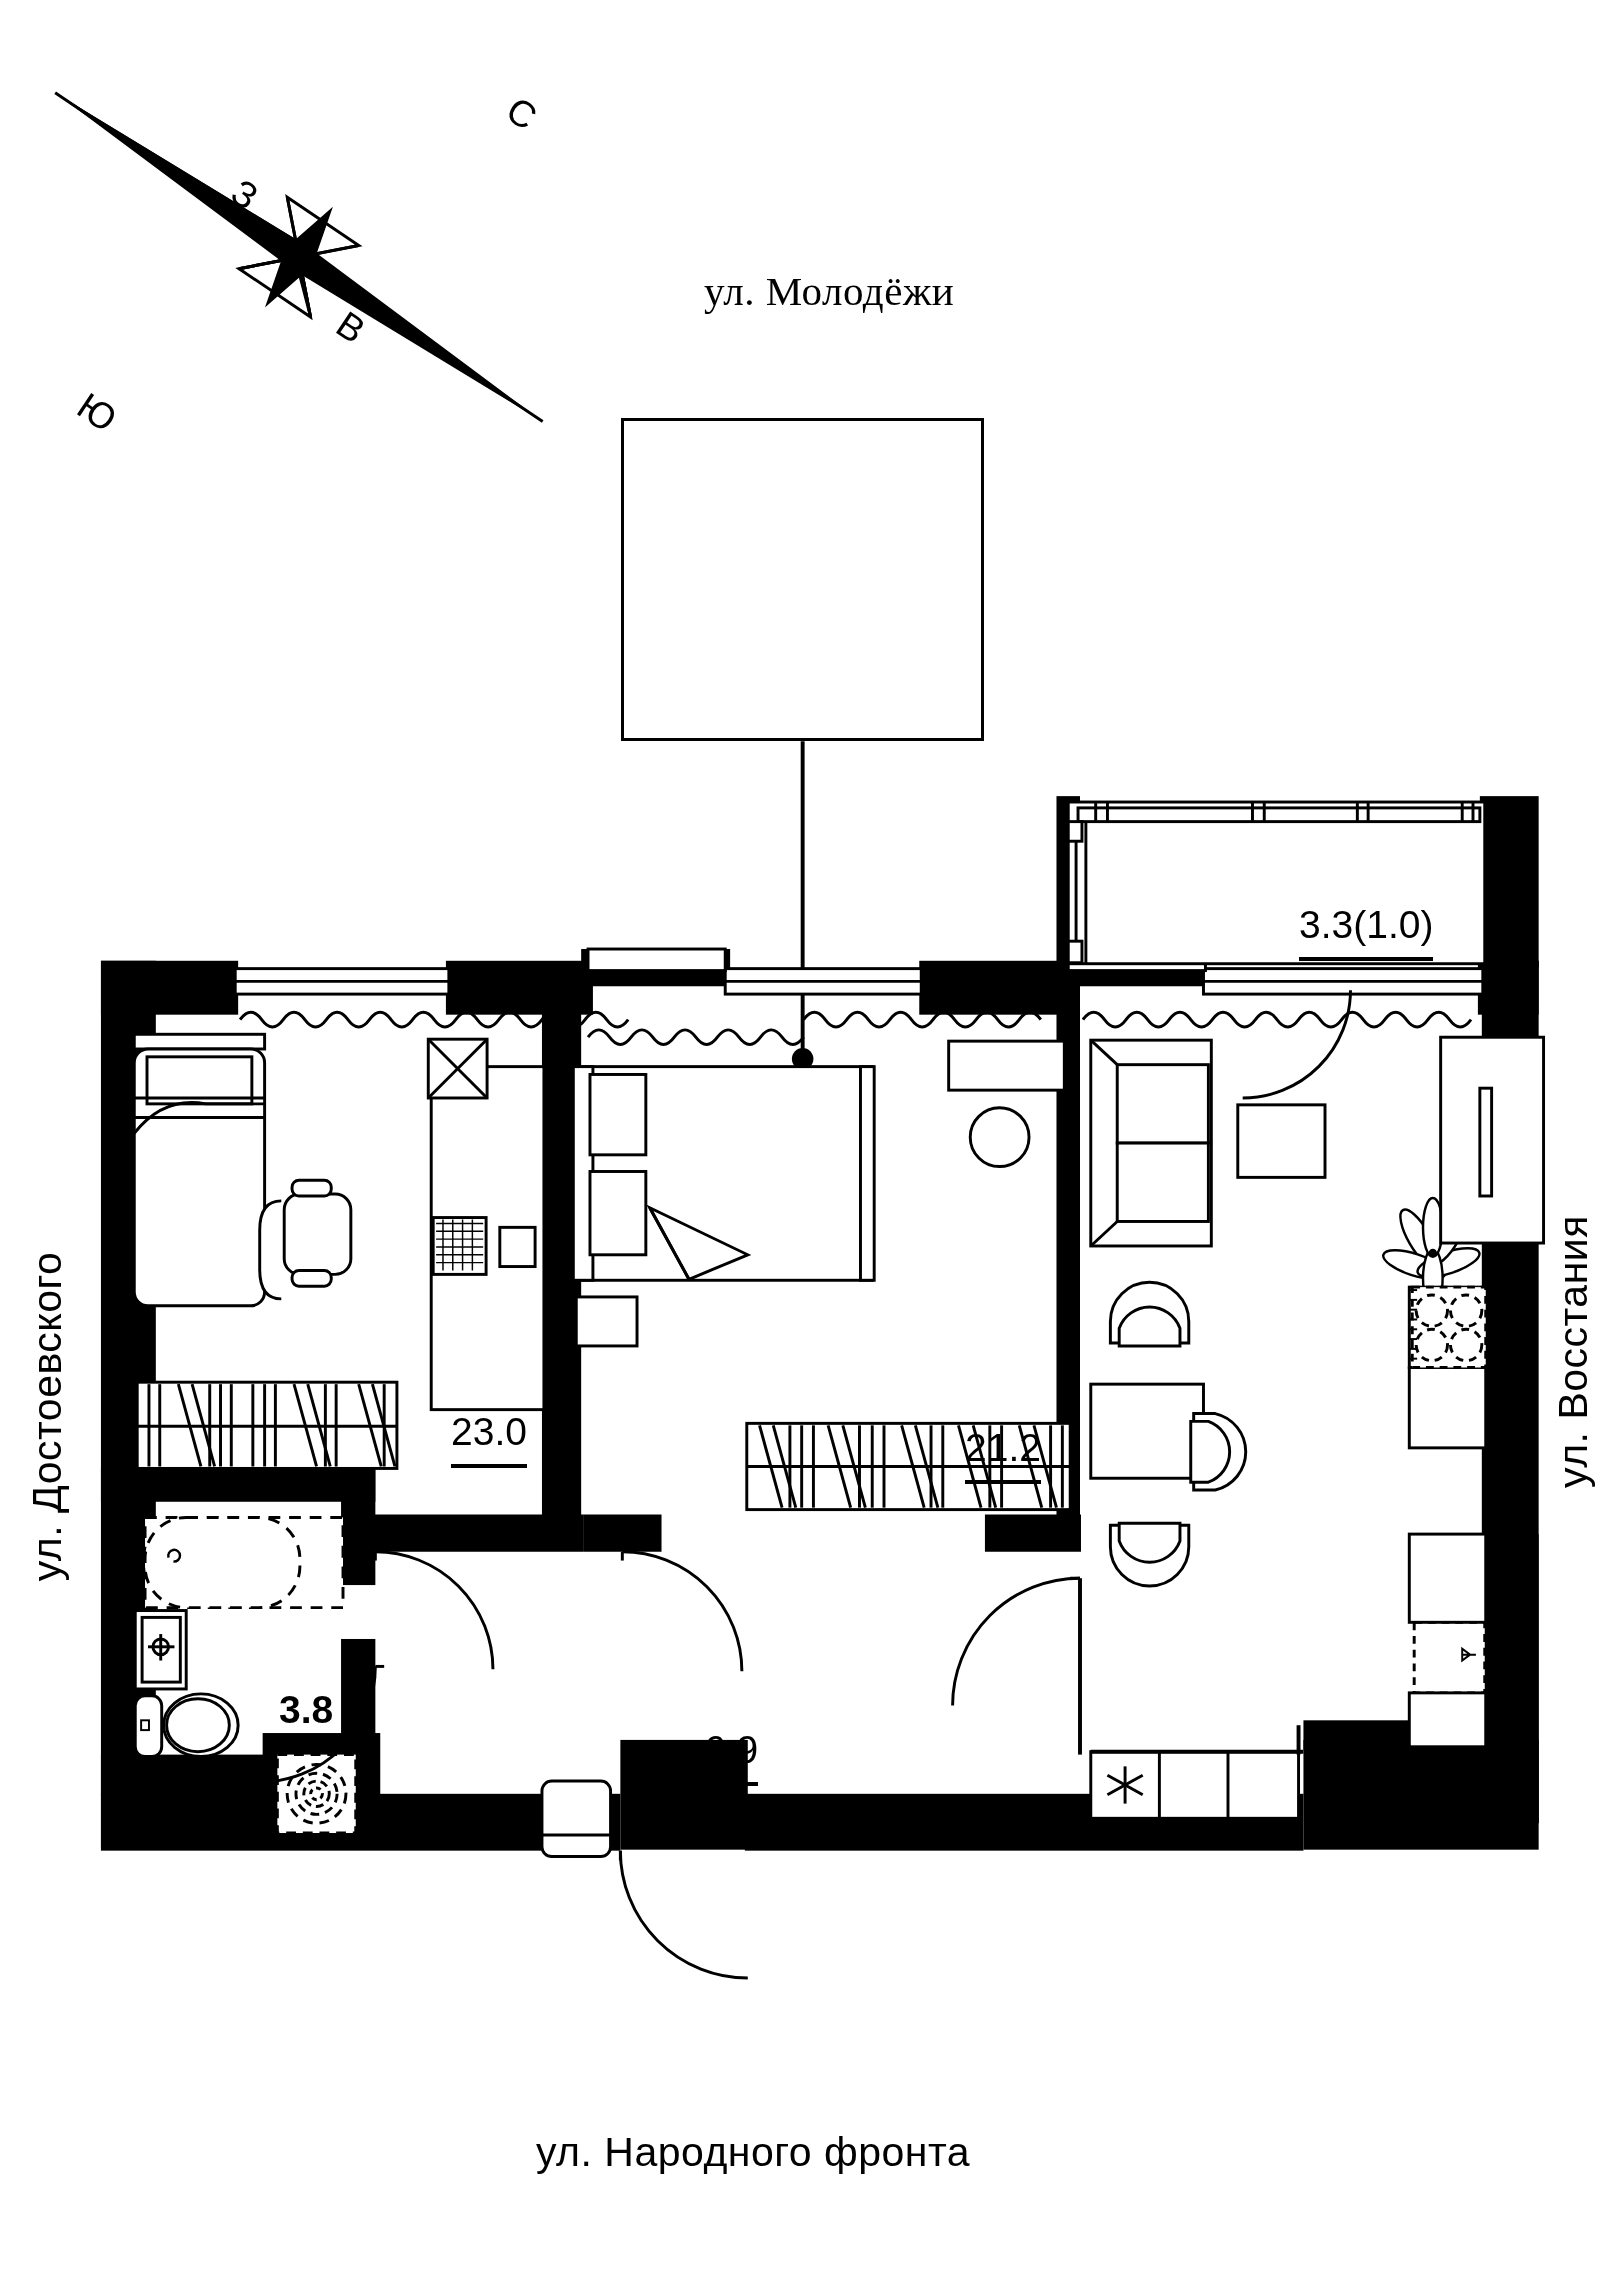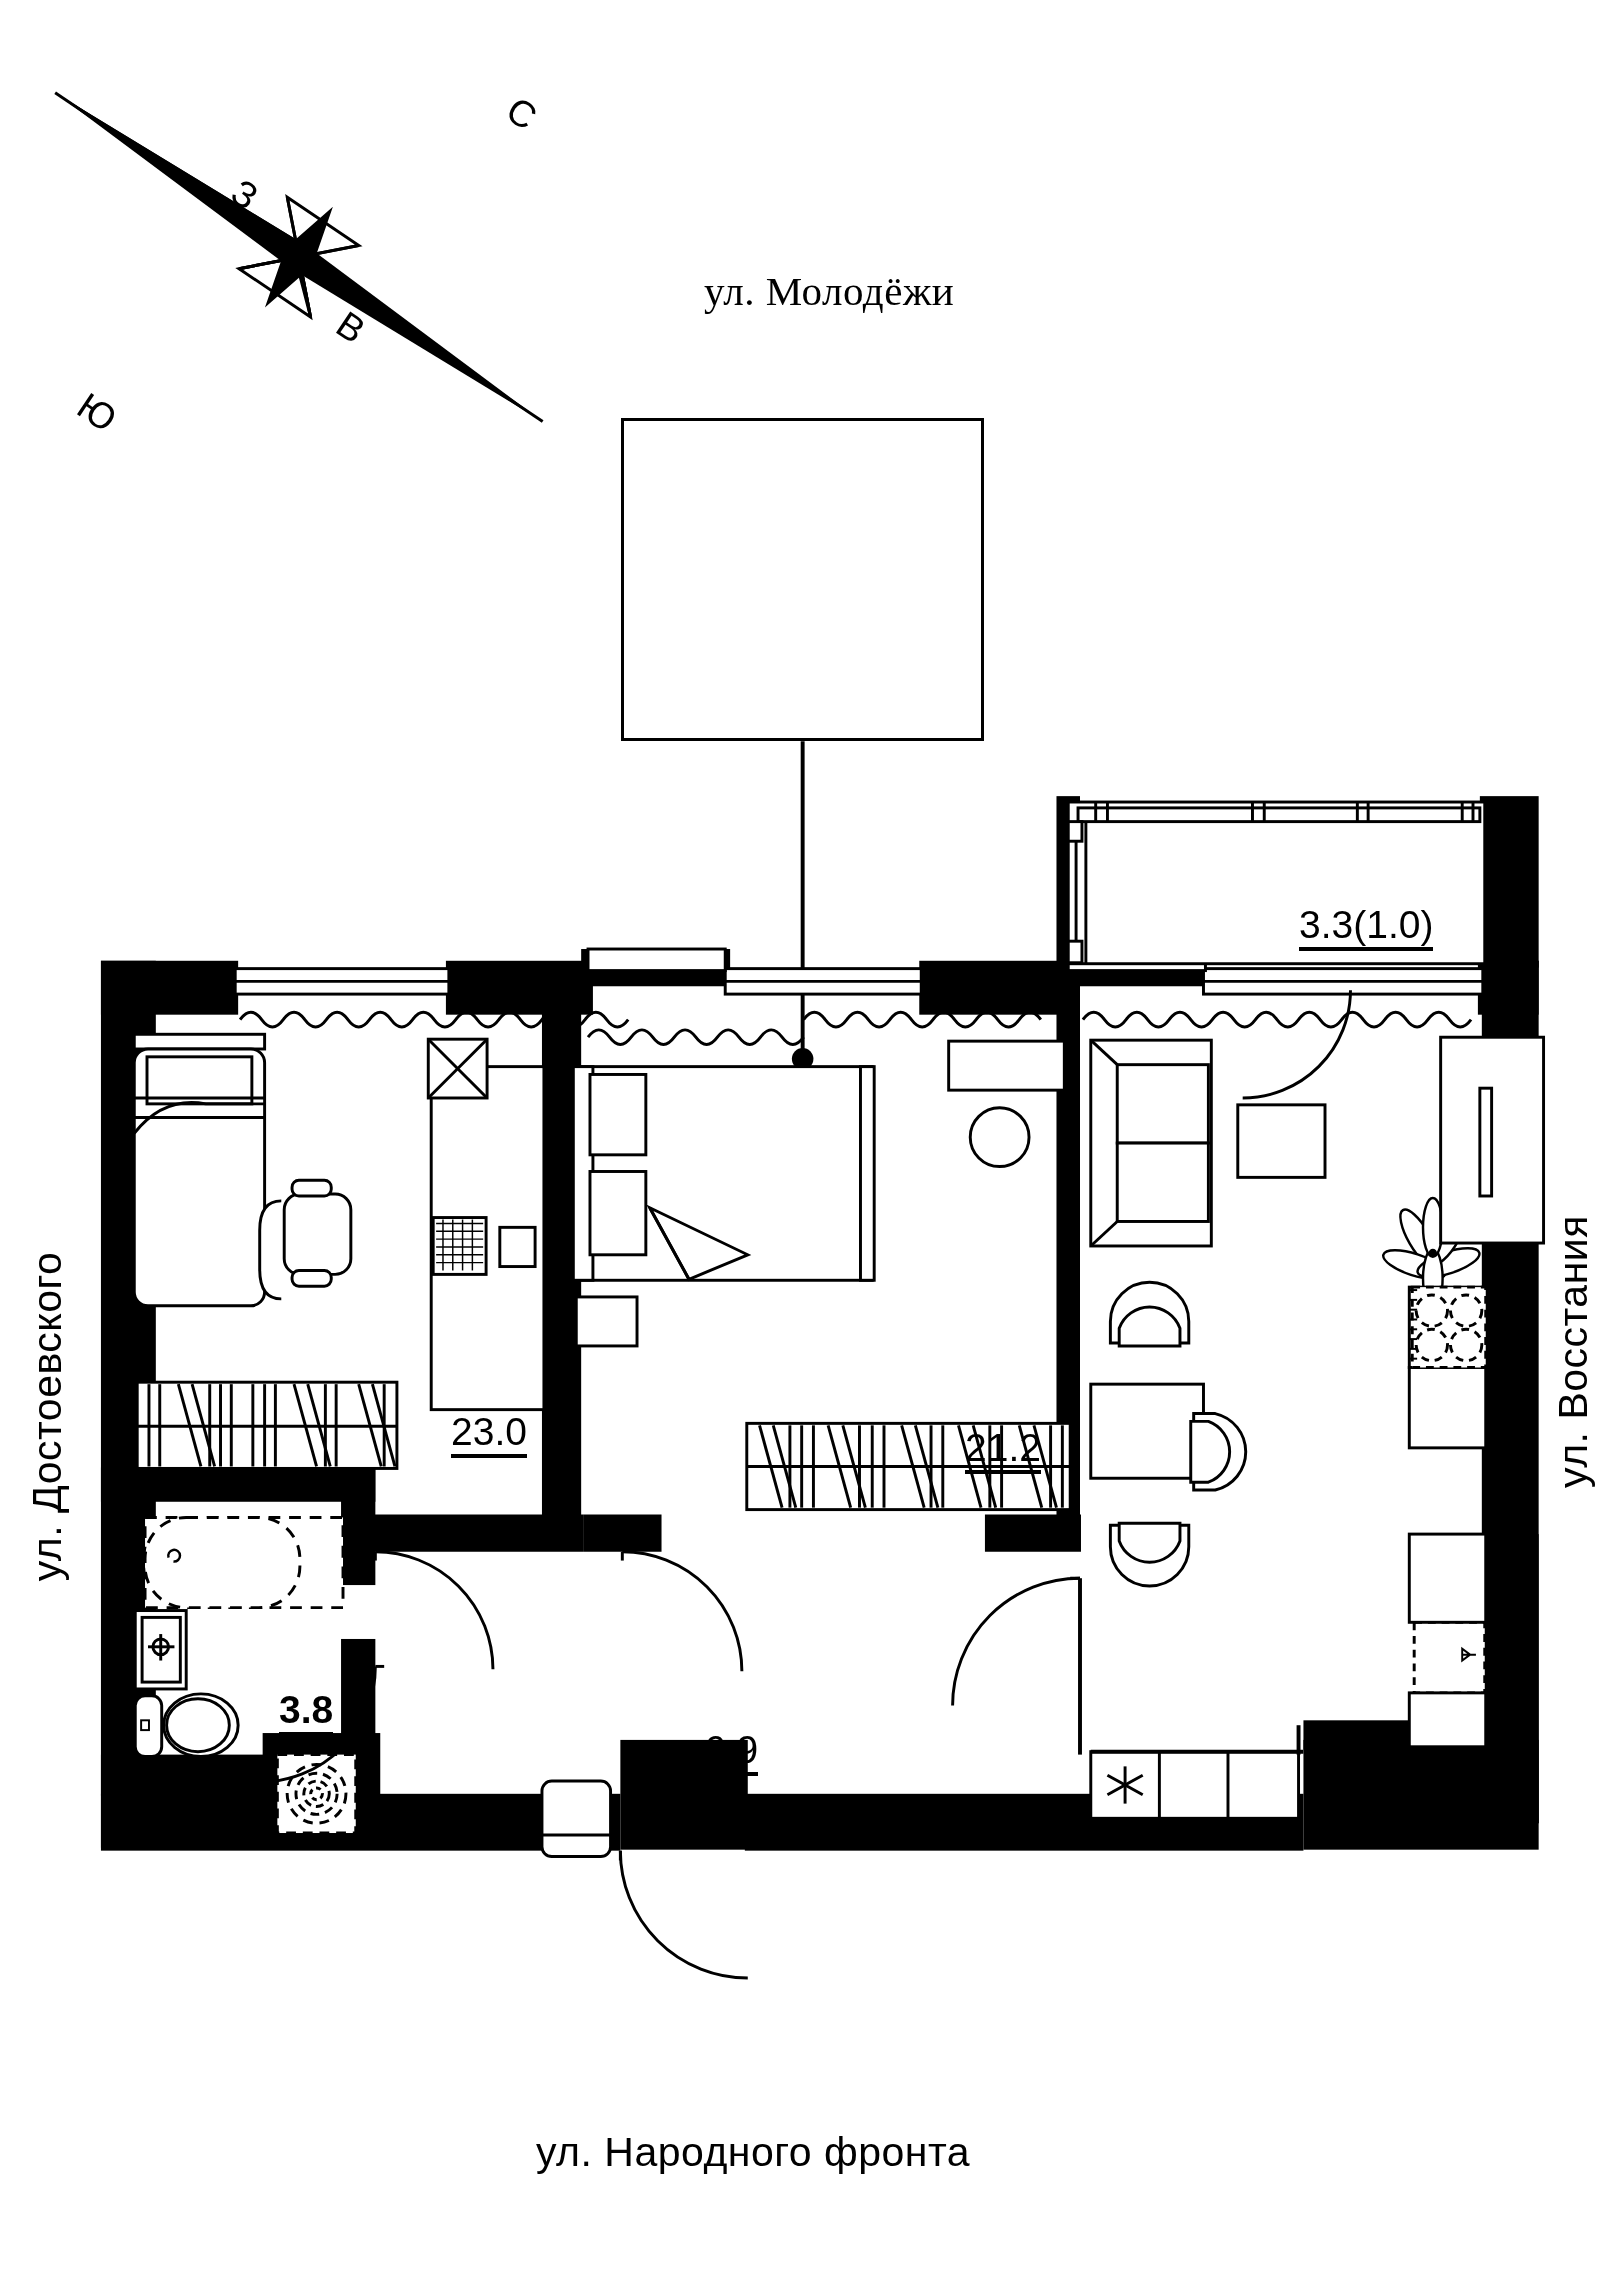--- a/index.html
+++ b/index.html
@@ -99,21 +99,21 @@
     align-items: center;
     justify-content: center;
     font-size: 57px;
   }
   .info-cell.div { border-bottom: 3.9px solid #000; }
 
   .area-label {
     position: absolute;
     font-size: 39px;
     border-bottom: 4.9px solid #000;
-    padding-bottom: 0;
+    padding-bottom: 10px;
     white-space: nowrap;
   }
   #area-bed-left   { left: 451px;  top: 1410px; }
   #area-bath       { left: 279px;  top: 1688px; font-weight: bold; }
   #area-bed-center { left: 965px;  top: 1426px; }
   #area-hall       { left: 704px;  top: 1728px; }
   #area-living     { left: 1304px; top: 1707px; margin-top: 20px; }
   #area-balcony    { left: 1299px; top: 903px; }
 </style>
 </head>

